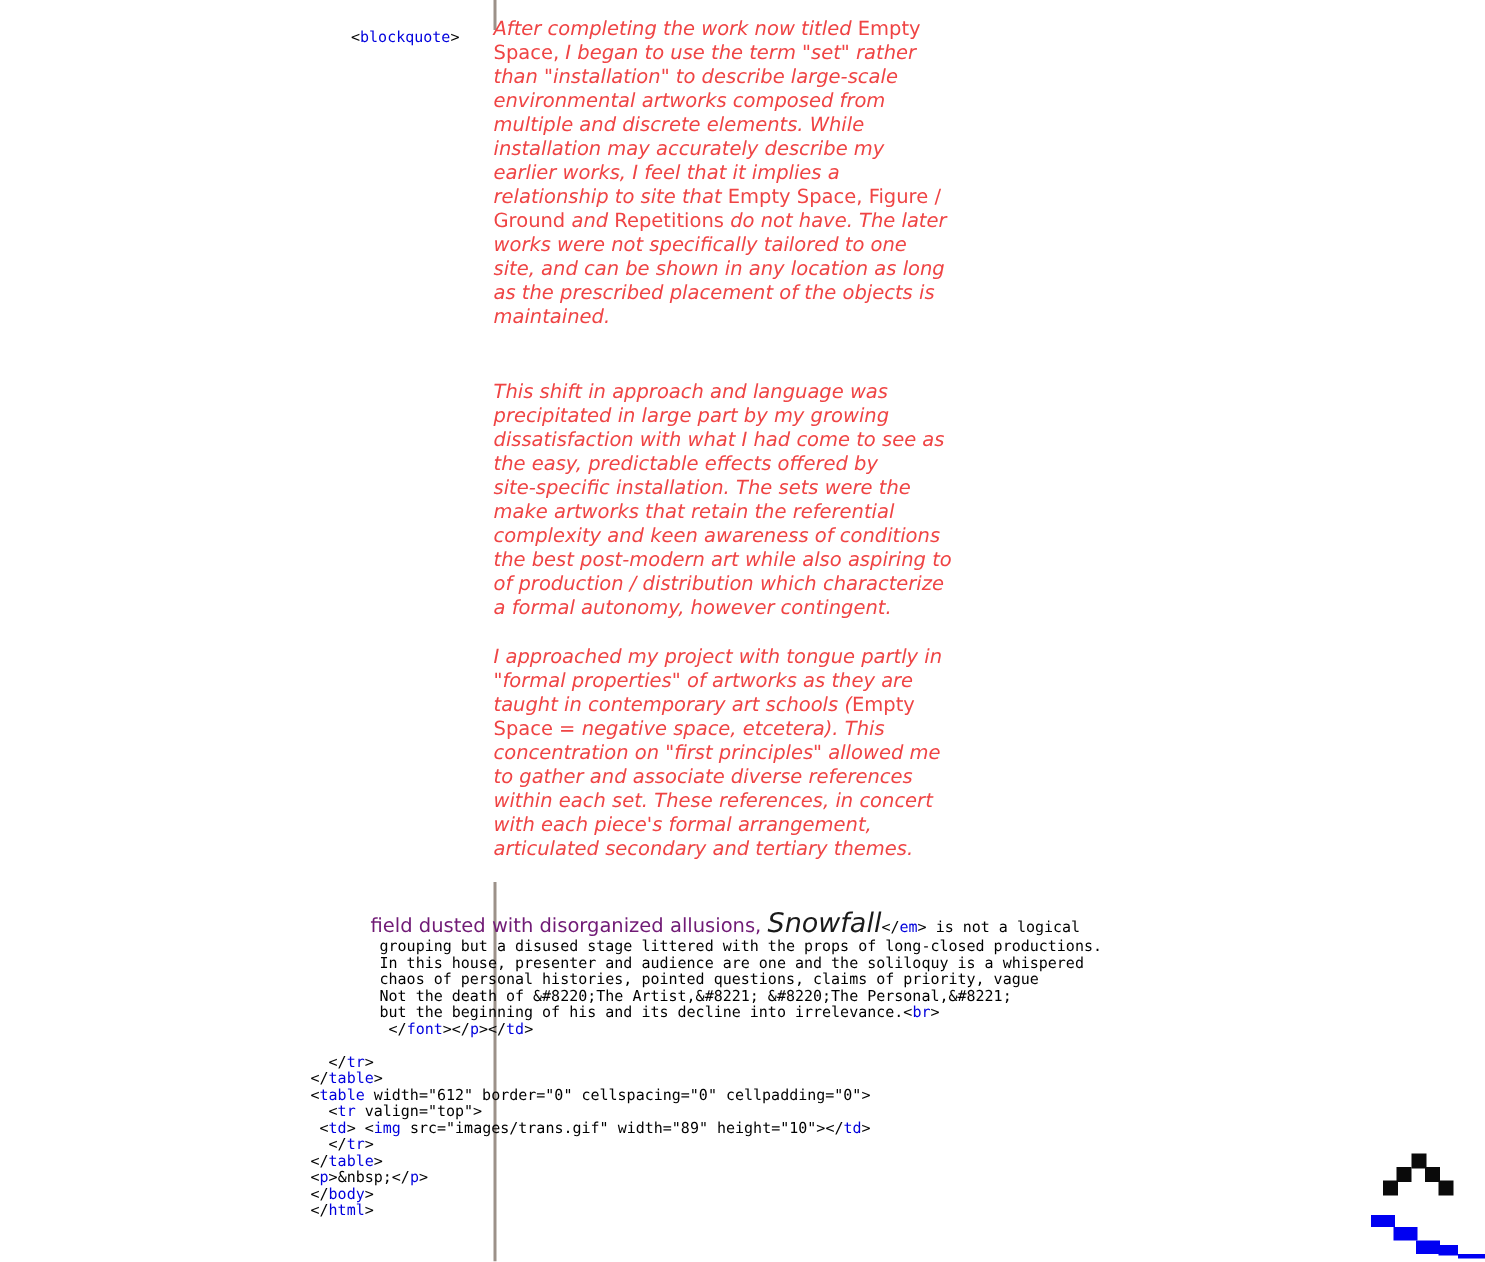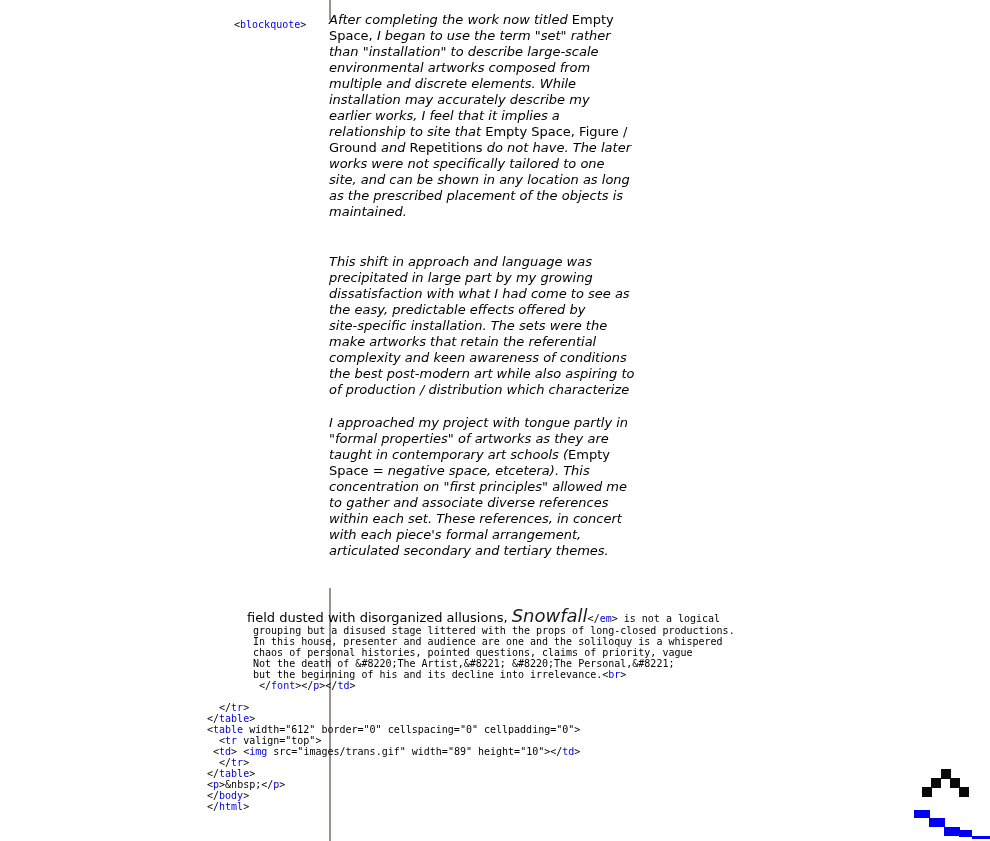--- a/index.html
+++ b/index.html
@@ -8,33 +8,33 @@
 
   
   .vrule{position:absolute;width:2px;background:#9c9189;z-index:0;}
   .vrule-top{left:329px;top:0;height:20px;}
   .vrule-bottom{left:329px;top:588px;height:253px;}
 
   
   .bq-tag{position:absolute;left:234px;top:13px;white-space:pre;z-index:1;}
 
   
-  .quote{position:absolute;left:329px;top:12px;z-index:1;color:#000000;}
+  .quote{position:absolute;left:329px;top:12px;z-index:1;color:#ef4444;}
   .quote .line{font-family:"DejaVu Sans",sans-serif;font-size:13px;font-style:italic;
                line-height:16px;height:16px;white-space:pre;}
   .qpara{margin:0;}
   .gap1{margin-top:34px;}
   .gap2{margin-top:17px;}
 
   
   .sg-m,.sg-b,.sg-n{font-family:"DejaVu Sans Mono",monospace;font-size:10px;}
   .sg-m{color:#000000;}
   .sg-b{color:#000000;}
   .sg-n{color:#0000dd;}
-  .sg-sans{font-family:"DejaVu Sans",sans-serif;font-size:13px;font-style:normal;color:#000000;}
+  .sg-sans{font-family:"DejaVu Sans",sans-serif;font-size:13px;font-style:normal;color:#701a75;}
   .sg-sansit{font-family:"DejaVu Sans",sans-serif;font-size:18px;font-style:italic;color:#1a1a1a;}
   .sg-it{font-style:italic;}
   .sg-ro{font-style:normal;}
 
   .codeblock1{position:absolute;left:247px;top:609px;z-index:1;}
   .codeblock1 .line{line-height:11px;height:11px;white-space:pre;}
   .codeblock1 .line:first-child{line-height:13px;height:14px;}
   .codeblock2{position:absolute;left:207px;top:700px;z-index:1;}
   .codeblock2 .line{line-height:11px;height:11px;white-space:pre;}
 
@@ -71,20 +71,21 @@
   <div class="qpara gap1">
       <div class="line"><span class="sg-it">This shift in approach and language was</span></div>
       <div class="line"><span class="sg-it">precipitated in large part by my growing</span></div>
       <div class="line"><span class="sg-it">dissatisfaction with what I had come to see as</span></div>
       <div class="line"><span class="sg-it">the easy, predictable effects offered by</span></div>
       <div class="line"><span class="sg-it">site-specific installation. The sets were the</span></div>
       <div class="line"><span class="sg-it">make artworks that retain the referential</span></div>
       <div class="line"><span class="sg-it">complexity and keen awareness of conditions</span></div>
       <div class="line"><span class="sg-it">the best post-modern art while also aspiring to</span></div>
       <div class="line"><span class="sg-it">of production / distribution which characterize</span></div>
+      <div class="line"><span class="sg-it">a formal autonomy, however contingent.</span></div>
     </div>
   <div class="qpara gap2">
       <div class="line"><span class="sg-it">I approached my project with tongue partly in</span></div>
       <div class="line"><span class="sg-it">"formal properties" of artworks as they are</span></div>
       <div class="line"><span class="sg-it">taught in contemporary art schools (</span><span class="sg-ro">Empty</span></div>
       <div class="line"><span class="sg-ro">Space = </span><span class="sg-it">negative space, etcetera). This</span></div>
       <div class="line"><span class="sg-it">concentration on "first principles" allowed me</span></div>
       <div class="line"><span class="sg-it">to gather and associate diverse references</span></div>
       <div class="line"><span class="sg-it">within each set. These references, in concert</span></div>
       <div class="line"><span class="sg-it">with each piece's formal arrangement,</span></div>

